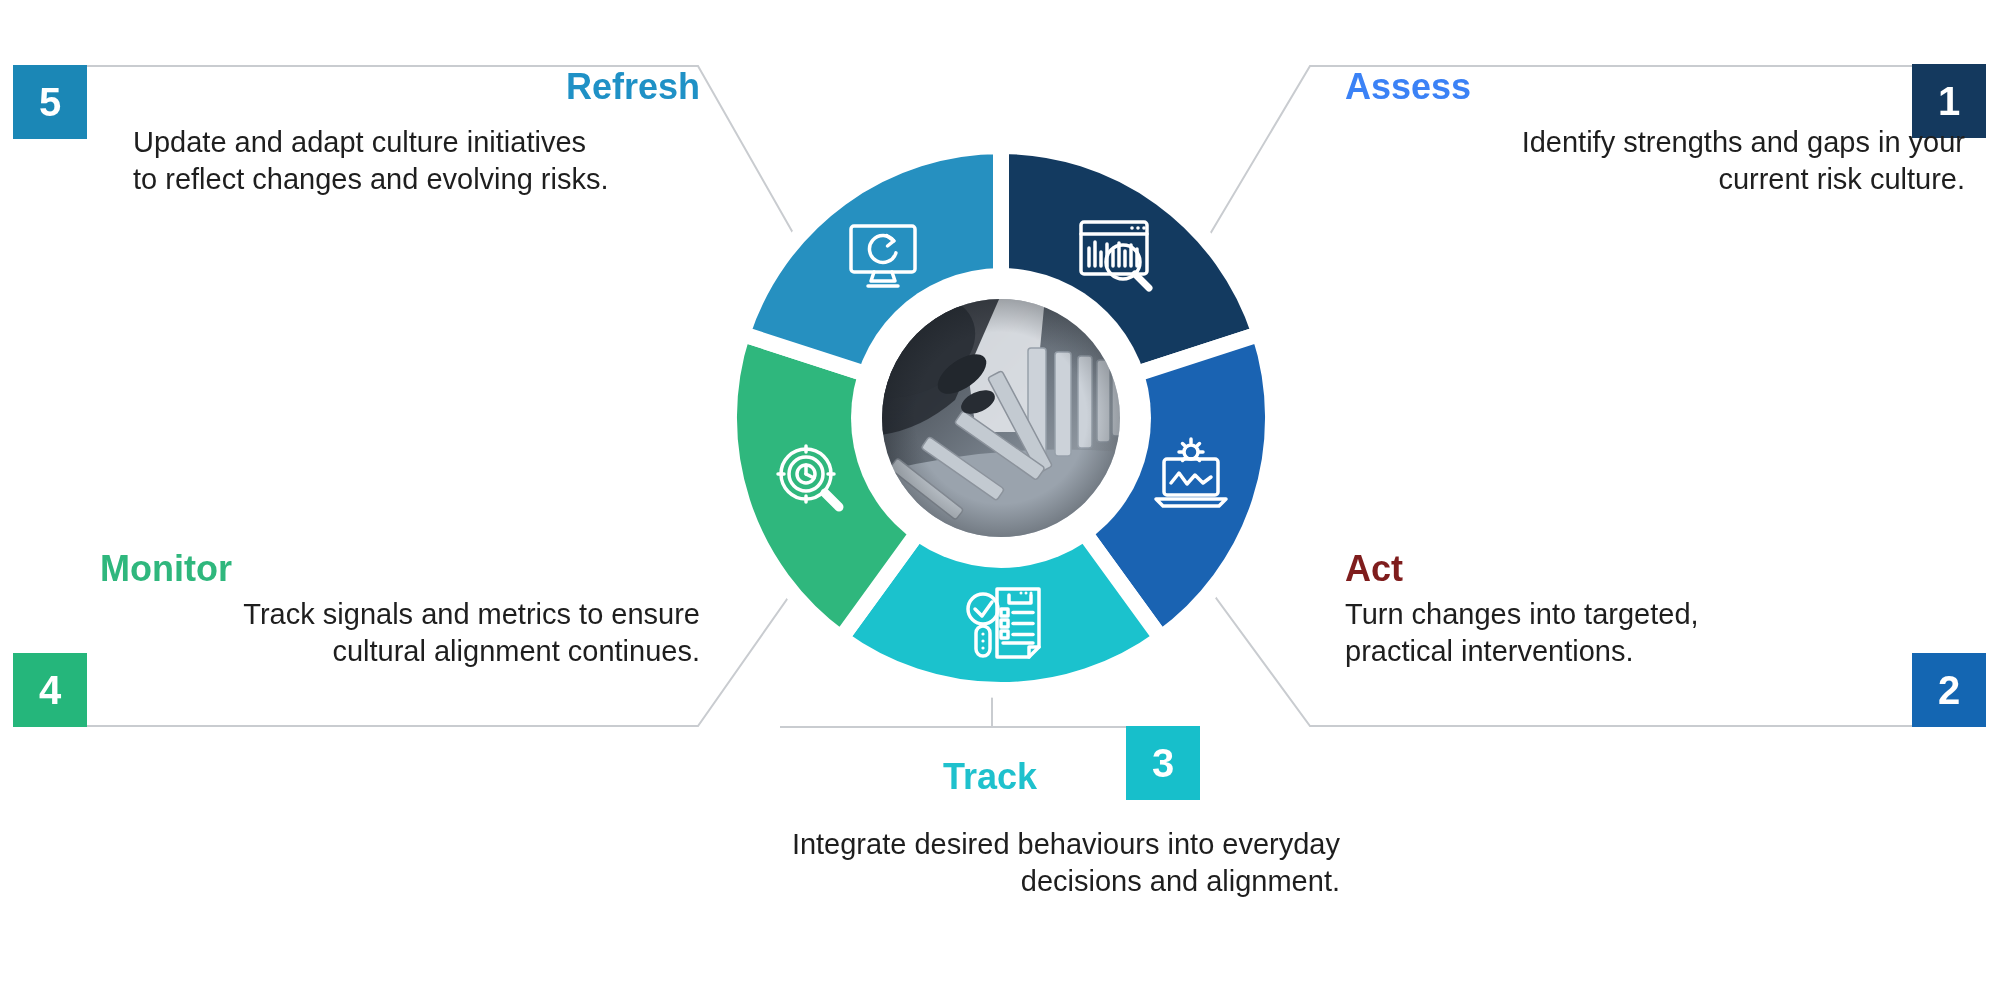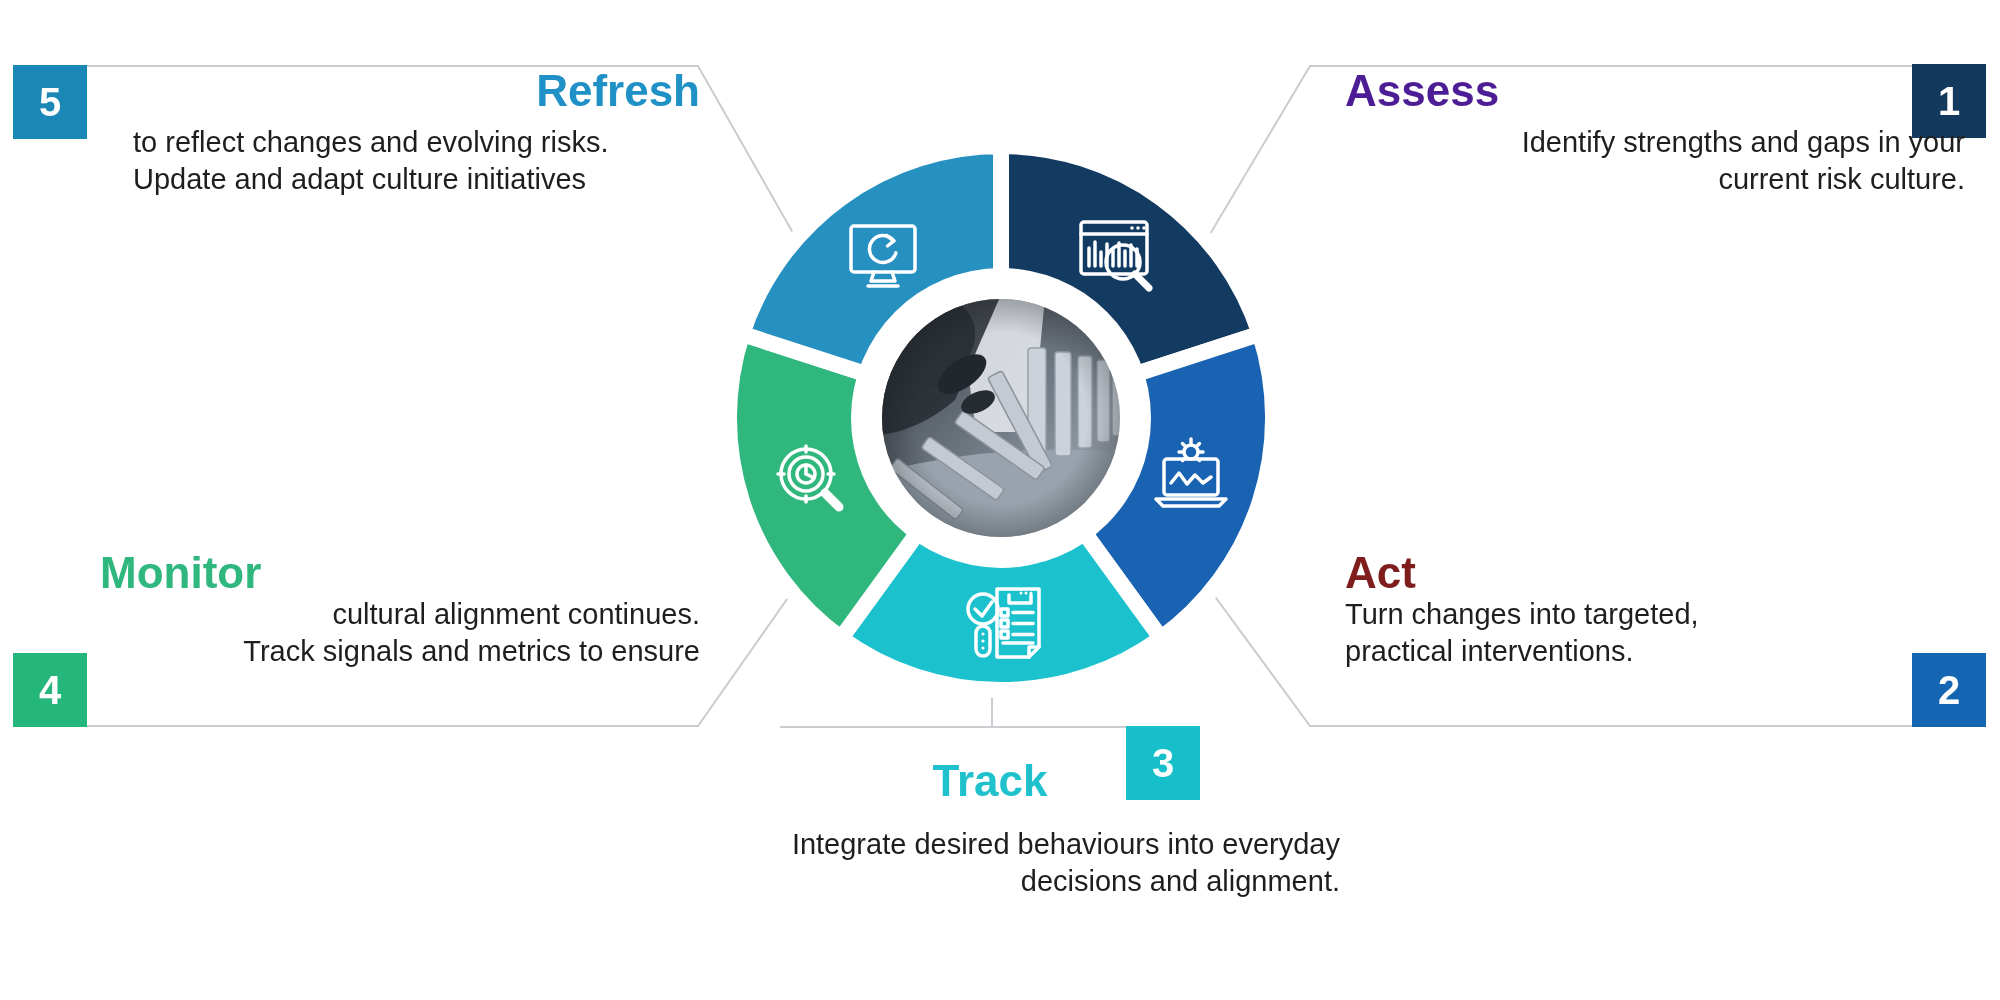--- a/index.html
+++ b/index.html
@@ -12,21 +12,21 @@
   .badge{
     position:absolute;width:74px;height:74px;color:#ffffff;
     font-size:40px;font-weight:700;line-height:74px;text-align:center;
   }
   .badge-1{left:1912px;top:64px;}
   .badge-2{left:1912px;top:653px;}
   .badge-3{left:1126px;top:726px;}
   .badge-4{left:13px;top:653px;}
   .badge-5{left:13px;top:65px;}
   .title{
-    position:absolute;font-size:44px;font-weight:700;width:600px;white-space:nowrap;
+    position:absolute;font-size:36px;font-weight:700;width:600px;white-space:nowrap;
   }
   .body-text{
     position:absolute;font-size:29px;line-height:37px;color:#1e1e1e;width:620px;
   }
   .t-assess{left:1345px;top:66px;text-align:left;}
   .d-assess{left:1345px;top:124px;text-align:right;}
   .t-act{left:1345px;top:548px;text-align:left;}
   .d-act{left:1345px;top:596px;text-align:left;}
   .t-refresh{left:100px;top:66px;text-align:right;}
   .d-refresh{left:133px;top:124px;text-align:left;}
@@ -189,43 +189,43 @@
       </g>
     </g>
   </svg>
 
   <div class="badge badge-1" style="background: rgb(20, 57, 94);">1</div>
   <div class="badge badge-2" style="background: rgb(20, 102, 178);">2</div>
   <div class="badge badge-3" style="background: rgb(23, 191, 203);">3</div>
   <div class="badge badge-4" style="background: rgb(37, 182, 123);">4</div>
   <div class="badge badge-5" style="background: rgb(27, 135, 182);">5</div>
 
-  <div class="title t-assess" style="color: #4c1d95;">Assess</div>
+  <div class="title t-assess" style="color: #3b82f6;">Assess</div>
   <div class="body-text d-assess">
     <div>Identify strengths and gaps in your</div>
     <div>current risk culture.</div>
   </div>
 
   <div class="title t-act" style="color: #7f1d1d;">Act</div>
   <div class="body-text d-act">
     <div>Turn changes into targeted,</div>
     <div>practical interventions.</div>
   </div>
 
   <div class="title t-embed" style="color: rgb(31, 193, 205);">Track</div>
   <div class="body-text d-embed">
     <div>Integrate desired behaviours into everyday</div>
     <div>decisions and alignment.</div>
   </div>
 
   <div class="title t-monitor" style="color: rgb(47, 183, 125);">Monitor</div>
   <div class="body-text d-monitor">
+    <div>Track signals and metrics to ensure</div>
     <div>cultural alignment continues.</div>
-    <div>Track signals and metrics to ensure</div>
   </div>
 
   <div class="title t-refresh" style="color: rgb(31, 145, 198);">Refresh</div>
   <div class="body-text d-refresh">
+    <div>Update and adapt culture initiatives</div>
     <div>to reflect changes and evolving risks.</div>
-    <div>Update and adapt culture initiatives</div>
   </div>
 
 </div>
 
 </body></html>

